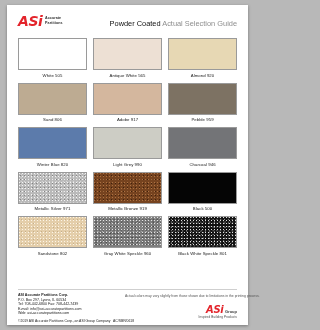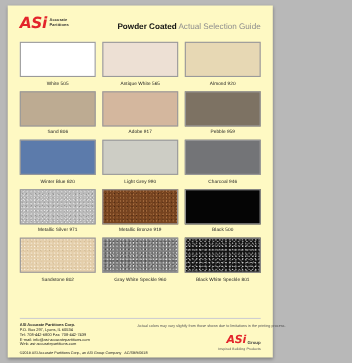--- a/index.html
+++ b/index.html
@@ -13,21 +13,21 @@
     overflow: hidden;
     font-family: "Liberation Sans", sans-serif;
   }
 
   .page {
     position: absolute;
     left: 7px;
     top: 5px;
     width: 241px;
     height: 320px;
-    background: #fef9c3;
+    background: #ffffff;
     box-shadow: 0 1px 3px rgba(0,0,0,0.35);
     box-sizing: border-box;
   }
 
   
   .header {
     position: absolute;
     left: 0; top: 0;
     width: 241px;
     height: 32px;
@@ -62,21 +62,21 @@
   .header-title {
     position: absolute;
     right: 11px;
     top: 14px;
     font-size: 7.4px;
     color: #8d8d8d;
     white-space: nowrap;
   }
   .header-title b {
     color: #111111;
-    font-weight: bold;
+    font-weight: normal;
   }
 
   
   .grid {
     position: absolute;
     left: 11px;
     top: 33px;
     width: 219px;
   }
   .row {

